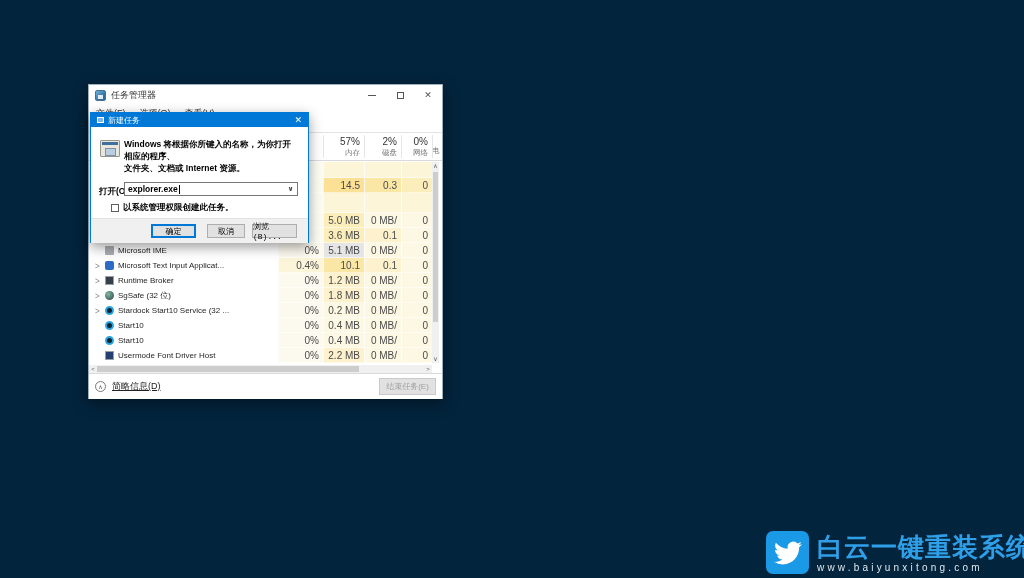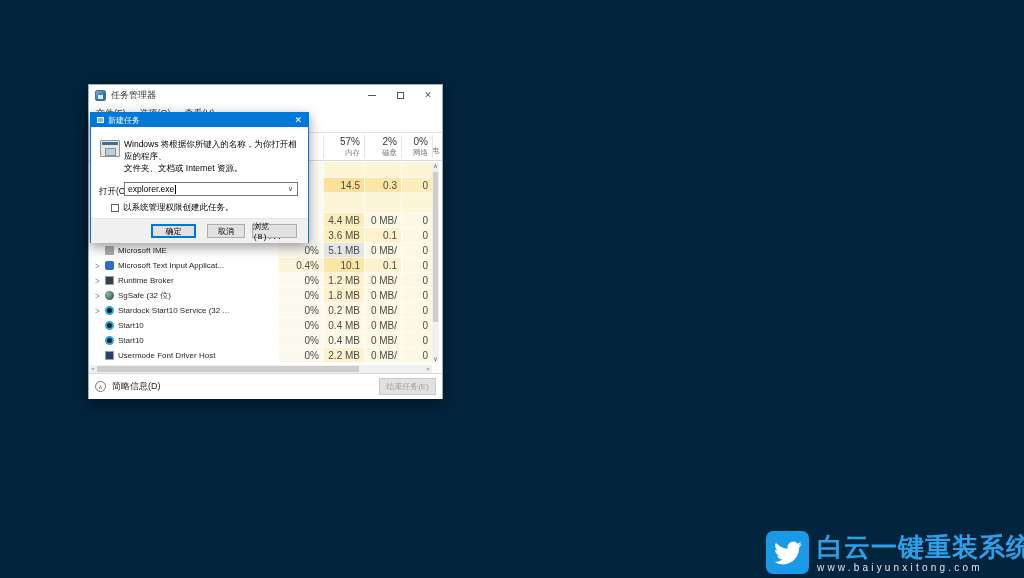--- a/index.html
+++ b/index.html
@@ -55,32 +55,32 @@
   .vsb-thumb { position:absolute; left:1px; top:10px; width:5px; height:150px; background:#cdcdcd; }
   .hsb { position:absolute; left:0; top:280px; width:343px; height:8px; background:#f0f0f0; }
   .hsb .arr { position:absolute; top:0; width:8px; height:8px; font-size:6px; color:#555; text-align:center; line-height:8px; }
   .hsb-thumb { position:absolute; left:8px; top:1px; width:262px; height:6px; background:#cdcdcd; }
 
   
   .tm-status { position:absolute; left:0; top:288px; width:100%; height:26px; background:#fff;
                border-top:1px solid #dadada; display:flex; align-items:center; padding:0 6px; }
   .circ-up { width:11px; height:11px; border:1px solid #7a7a7a; border-radius:50%;
              display:flex; align-items:center; justify-content:center; font-size:6px; color:#555; flex:none; }
-  .less-lbl { font-size:9px; color:#222; margin-left:6px; }
+  .less-lbl { font-size:9px; color:#222; margin-left:6px;text-decoration:underline; }
   .endtask-btn { margin-left:auto; width:57px; height:17px; background:#e1e1e1; border:1px solid #cacaca;
                  color:#9e9e9e; font-size:8px; display:flex; align-items:center; justify-content:center; }
 
   
   .dlg { position:absolute; left:90px; top:112px; width:219px; height:131px; background:#fff;
          border:1px solid #0078d7; box-shadow:0 4px 12px rgba(0,0,0,.4); z-index:10; }
   .dlg-titlebar { height:14px; background:#0078d7; display:flex; align-items:center; padding:0 6px; }
   .dlg-ticon { width:7px; height:6px; border:1px solid #fff; background:#7fb5e6; flex:none; }
   .dlg-title { font-size:8px; color:#fff; margin-left:4px; }
   .dlg-close { margin-left:auto; color:#fff; font-size:9px; line-height:1; }
-  .dlg-body { position:relative; height:91px; background:#fff; }
+  .dlg-body { position:relative; height:91px; background:#fff;font-weight:bold; }
   .run-icon { position:absolute; left:9px; top:13px; width:20px; height:17px; background:#e9e6dd;
               border:1px solid #97948c; border-radius:1px; }
   .run-icon:before { content:""; position:absolute; left:1px; top:1px; right:1px; height:3px; background:#3f6f9d; }
   .run-icon:after { content:""; position:absolute; left:4px; top:7px; width:9px; height:6px; background:#b9cede; border:1px solid #7d92a5; }
   .dlg-msg { position:absolute; left:33px; top:11px; width:174px; font-size:8.5px; line-height:12px; color:#000; }
   .open-lbl { position:absolute; left:8px; top:59px; font-size:8.5px; color:#000; }
   .combo { position:absolute; left:33px; top:55px; width:174px; height:14px; background:#fff;
            border:1px solid #777; display:flex; align-items:center; padding-left:3px; }
   .combo-val { font-size:8.5px; color:#000; }
   .caret { width:1px; height:9px; background:#000; margin-left:1px; }
@@ -176,21 +176,21 @@
       <div class="c c-name"></div>
       <div class="c c-cpu val" style="line-height: 20px; background: rgb(253, 252, 243);"></div>
       <div class="c c-mem val" style="line-height: 20px; background: rgb(253, 245, 216);"></div>
       <div class="c c-disk val" style="line-height: 20px; background: rgb(253, 245, 216);"></div>
       <div class="c c-net val" style="line-height: 20px; background: rgb(253, 245, 216);"></div>
     </div>
 
     <div class="row" style="height:15px;">
       <div class="c c-name"></div>
       <div class="c c-cpu val" style="line-height: 15px; background: rgb(253, 252, 243);"></div>
-      <div class="c c-mem val" style="line-height: 15px; background: rgb(252, 238, 187);">4.4 MB</div>
+      <div class="c c-mem val" style="line-height: 15px; background: rgb(252, 238, 187);">5.0 MB</div>
       <div class="c c-disk val" style="line-height: 15px; background: rgb(253, 248, 227);">0 MB/秒</div>
       <div class="c c-net val" style="line-height: 15px; background: rgb(253, 248, 227);">0 Mbps</div>
     </div>
 
     <div class="row" style="height:15px;">
       <div class="c c-name"></div>
       <div class="c c-cpu val" style="line-height: 15px; background: rgb(253, 252, 243);"></div>
       <div class="c c-mem val" style="line-height: 15px; background: rgb(252, 238, 187);">3.6 MB</div>
       <div class="c c-disk val" style="line-height: 15px; background: rgb(253, 242, 205);">0.1 MB/秒</div>
       <div class="c c-net val" style="line-height: 15px; background: rgb(253, 248, 227);">0 Mbps</div>

